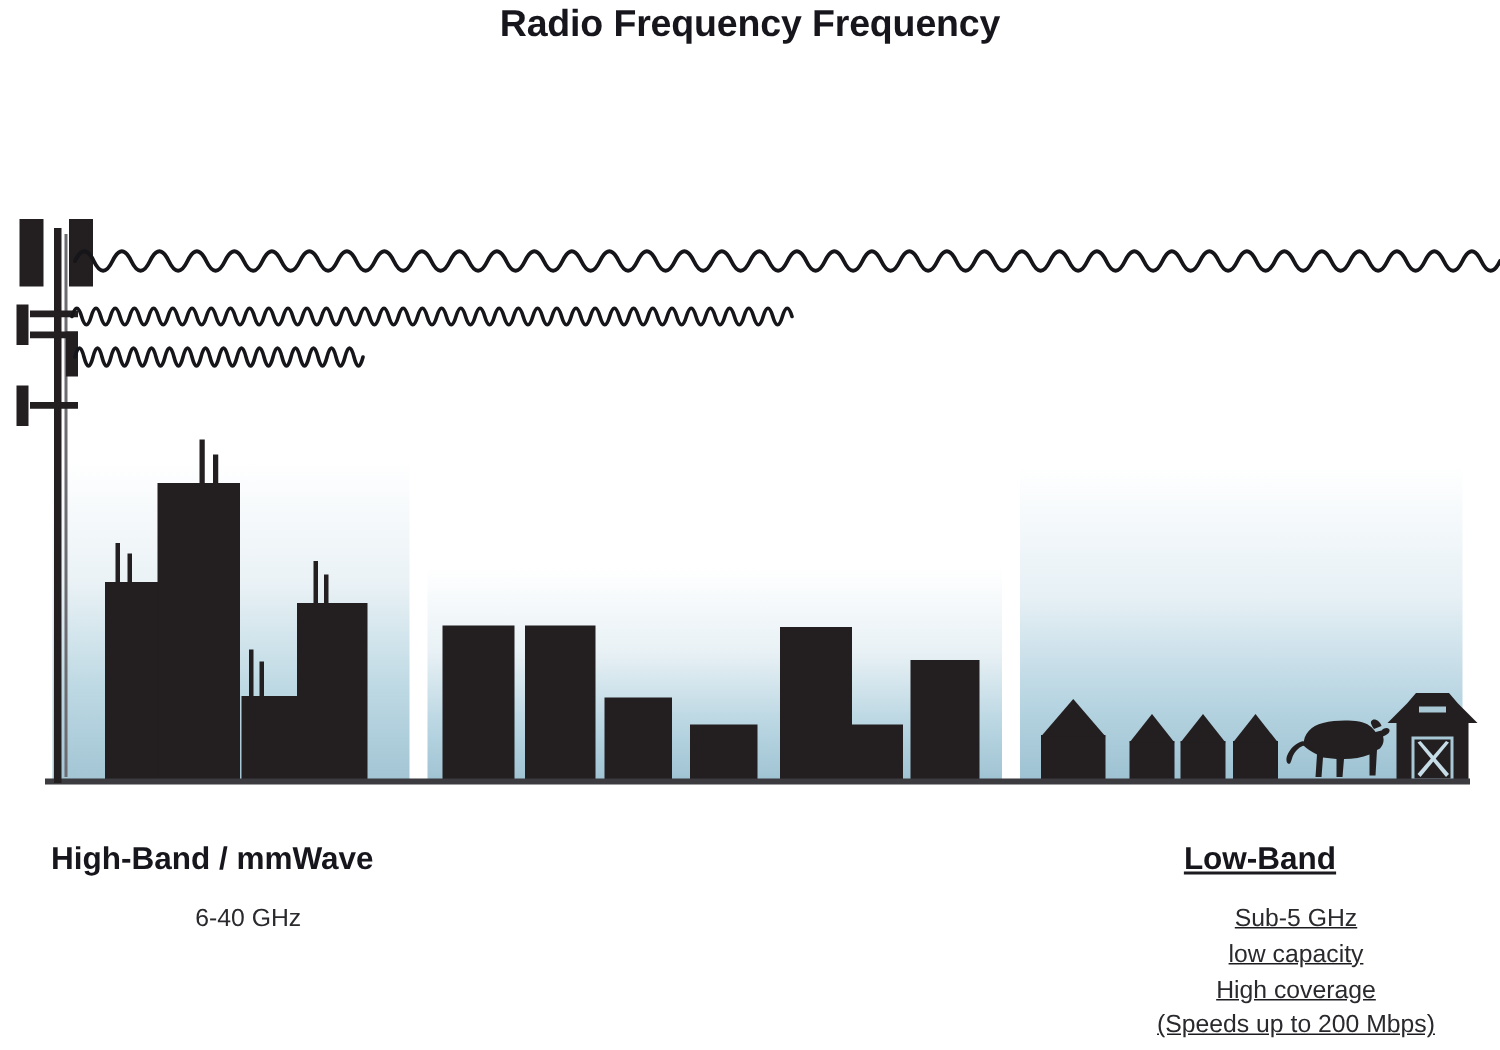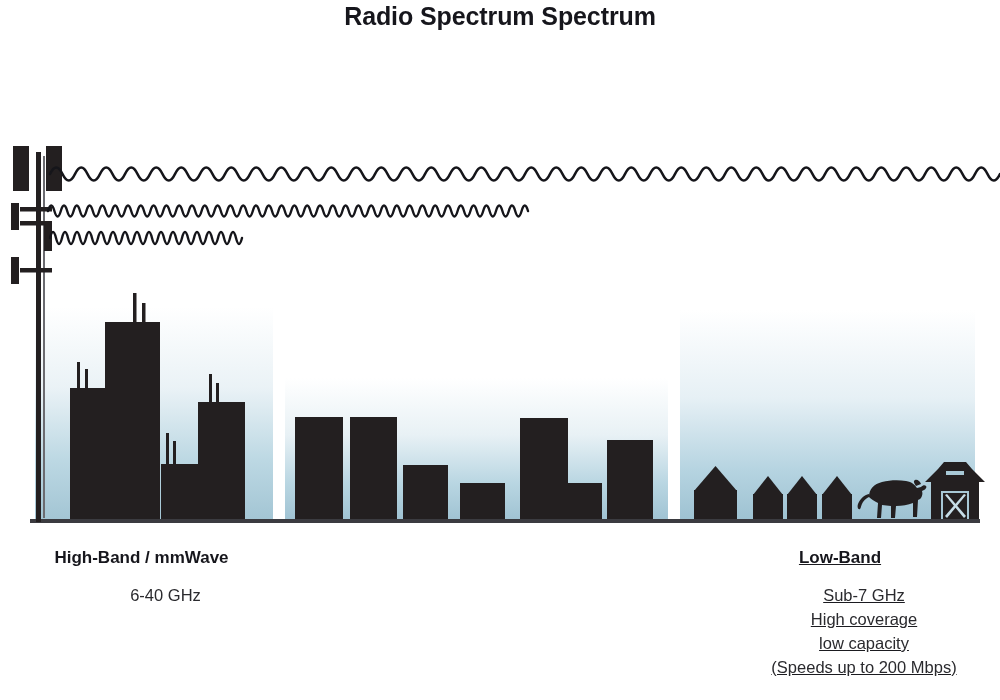--- a/index.html
+++ b/index.html
@@ -9,33 +9,33 @@
     font-family:"Liberation Sans","DejaVu Sans",sans-serif;
     color:#1b1b20;position:relative;
   }
   #stage{position:absolute;left:0;top:0;width:1000px;height:700px;}
   #page-title{
     position:absolute;left:0;top:2px;width:1000px;text-align:center;
     font-size:25px;font-weight:bold;letter-spacing:-0.1px;color:#16161c;
   }
   .art{position:absolute;left:0;top:0;width:1000px;height:700px;pointer-events:none;}
   .band-col{position:absolute;text-align:center;}
-  .band-title{font-size:17px;font-weight:bold;color:#16161c;margin:0 0 16px 0;line-height:1.2;}
+  .band-title{font-size:21px;font-weight:bold;color:#16161c;margin:12px 0 16px 0;line-height:1.2;}
   .band-desc{font-size:16.5px;color:#2a2a2e;line-height:1.44;font-weight:400;}
   .band-desc div{white-space:nowrap;margin-left:48px;}
   #col-high{left:0px;top:548px;width:283px;}
   #col-mid{left:340px;top:548px;width:300px;}
   #col-low{left:690px;top:548px;width:300px;text-decoration:underline;}
 </style>
 </head>
 <body>
 
 <div id="stage">
 
-  <div id="page-title">Radio Spectrum Spectrum</div>
+  <div id="page-title">Radio Frequency Frequency</div>
 
   <svg class="art" viewBox="0 0 1000 700">
     <defs>
       <linearGradient id="skyGrad" x1="0" y1="0" x2="0" y2="1">
         <stop offset="0%" stop-color="#ffffff"></stop>
         <stop offset="38%" stop-color="#eaf2f6"></stop>
         <stop offset="72%" stop-color="#bcd8e3"></stop>
         <stop offset="100%" stop-color="#a3c5d4"></stop>
       </linearGradient>
       <linearGradient id="skyGrad2" x1="0" y1="0" x2="0" y2="1">
@@ -183,20 +183,20 @@
     <div class="band-title">High-Band / mmWave</div>
     <div class="band-desc">
       <div>6-40 GHz</div>
     </div>
   </div>
 
 
   <div class="band-col" id="col-low">
     <div class="band-title">Low-Band</div>
     <div class="band-desc">
-      <div>Sub-7 GHz</div>
+      <div>Sub-5 GHz</div>
+      <div>low capacity</div>
       <div>High coverage</div>
-      <div>low capacity</div>
       <div>(Speeds up to 200 Mbps)</div>
     </div>
   </div>
 
 </div>
 
 </body></html>

